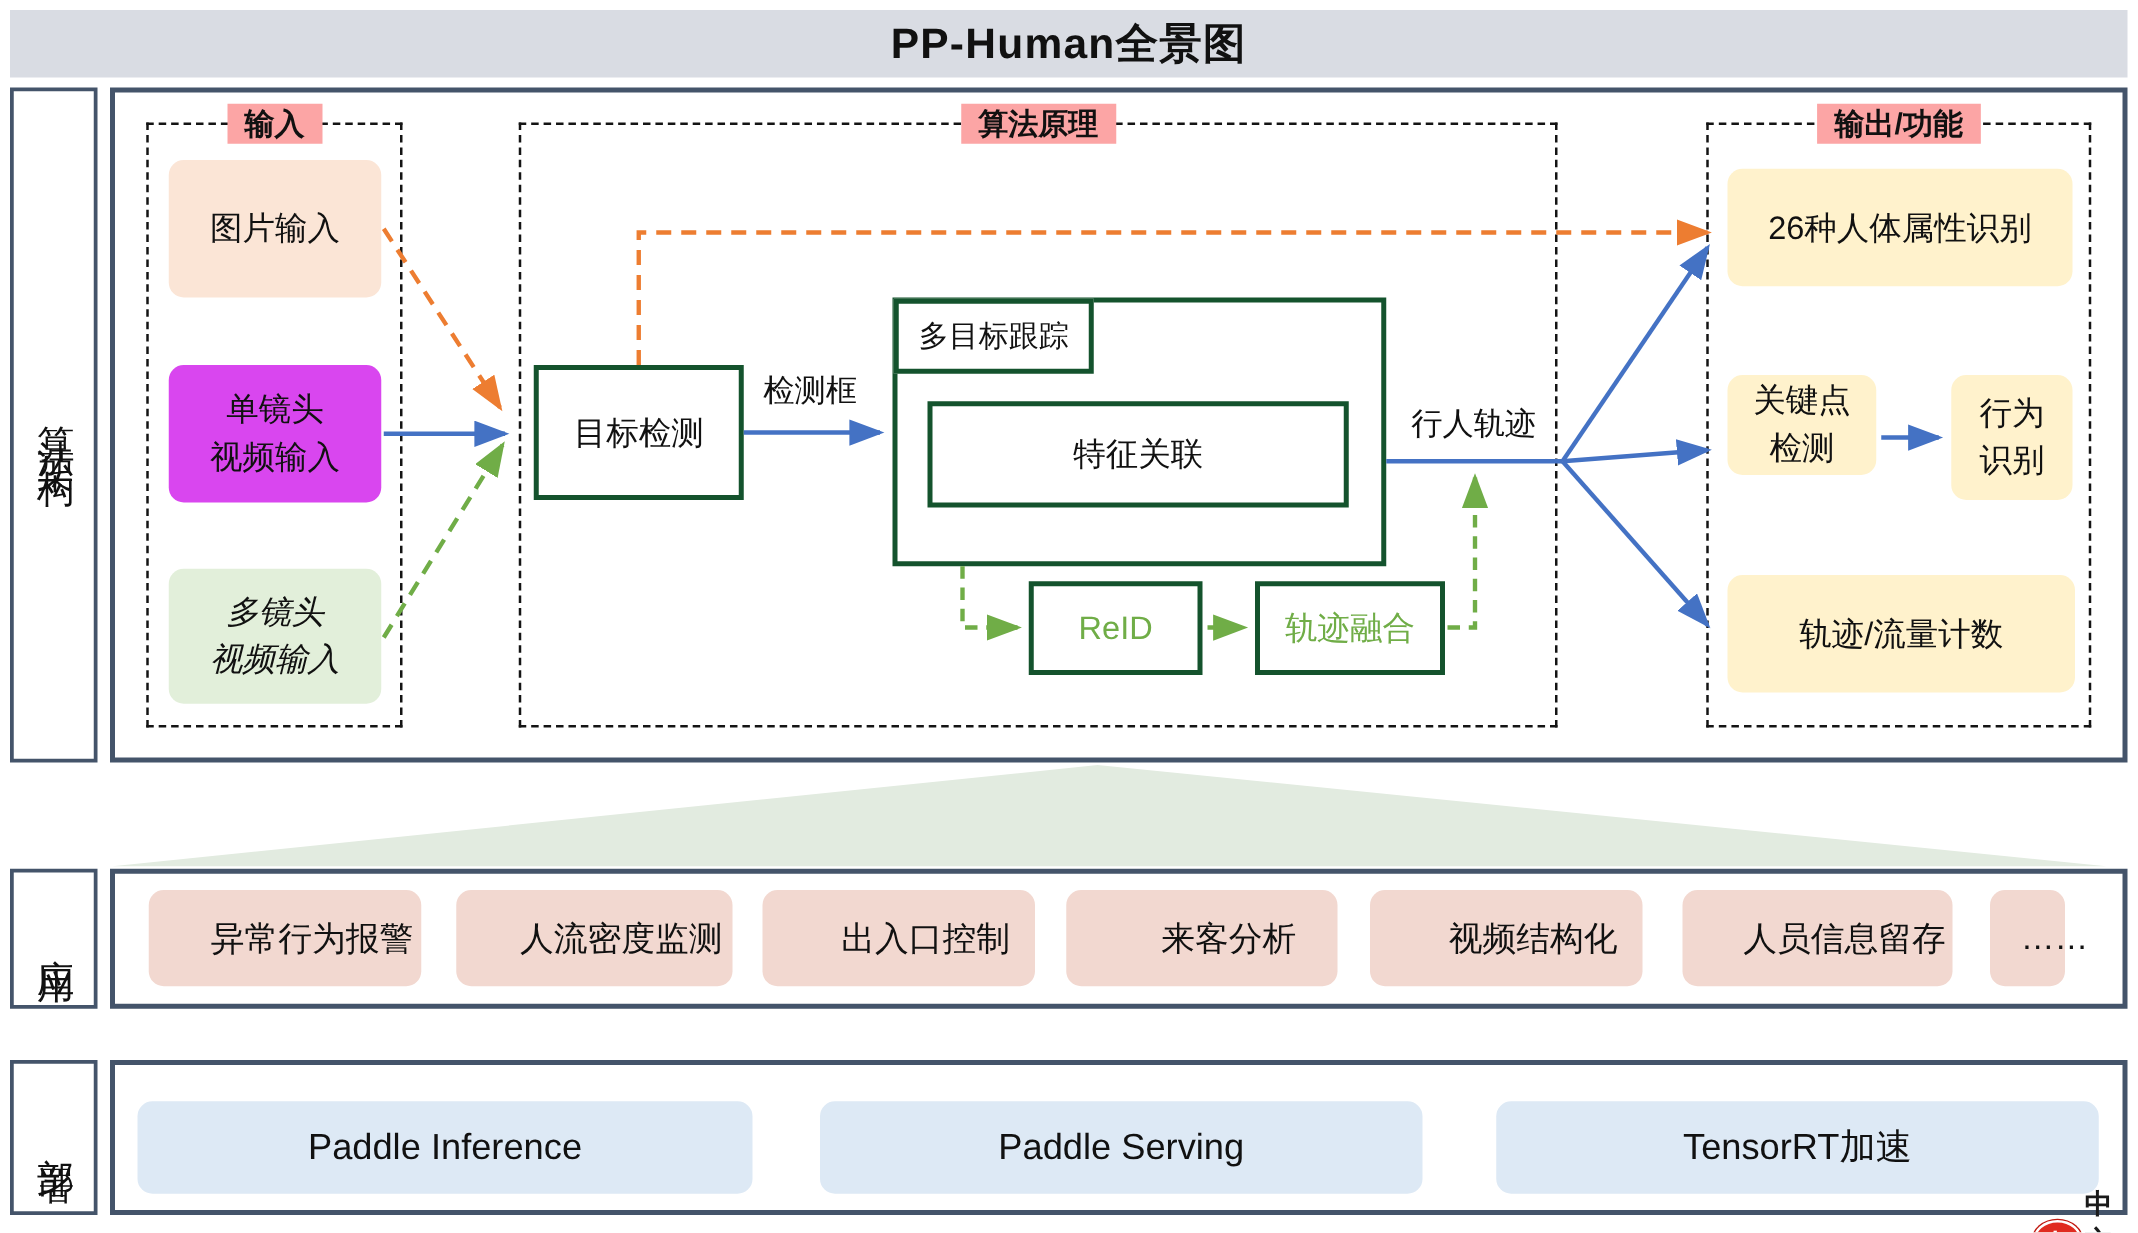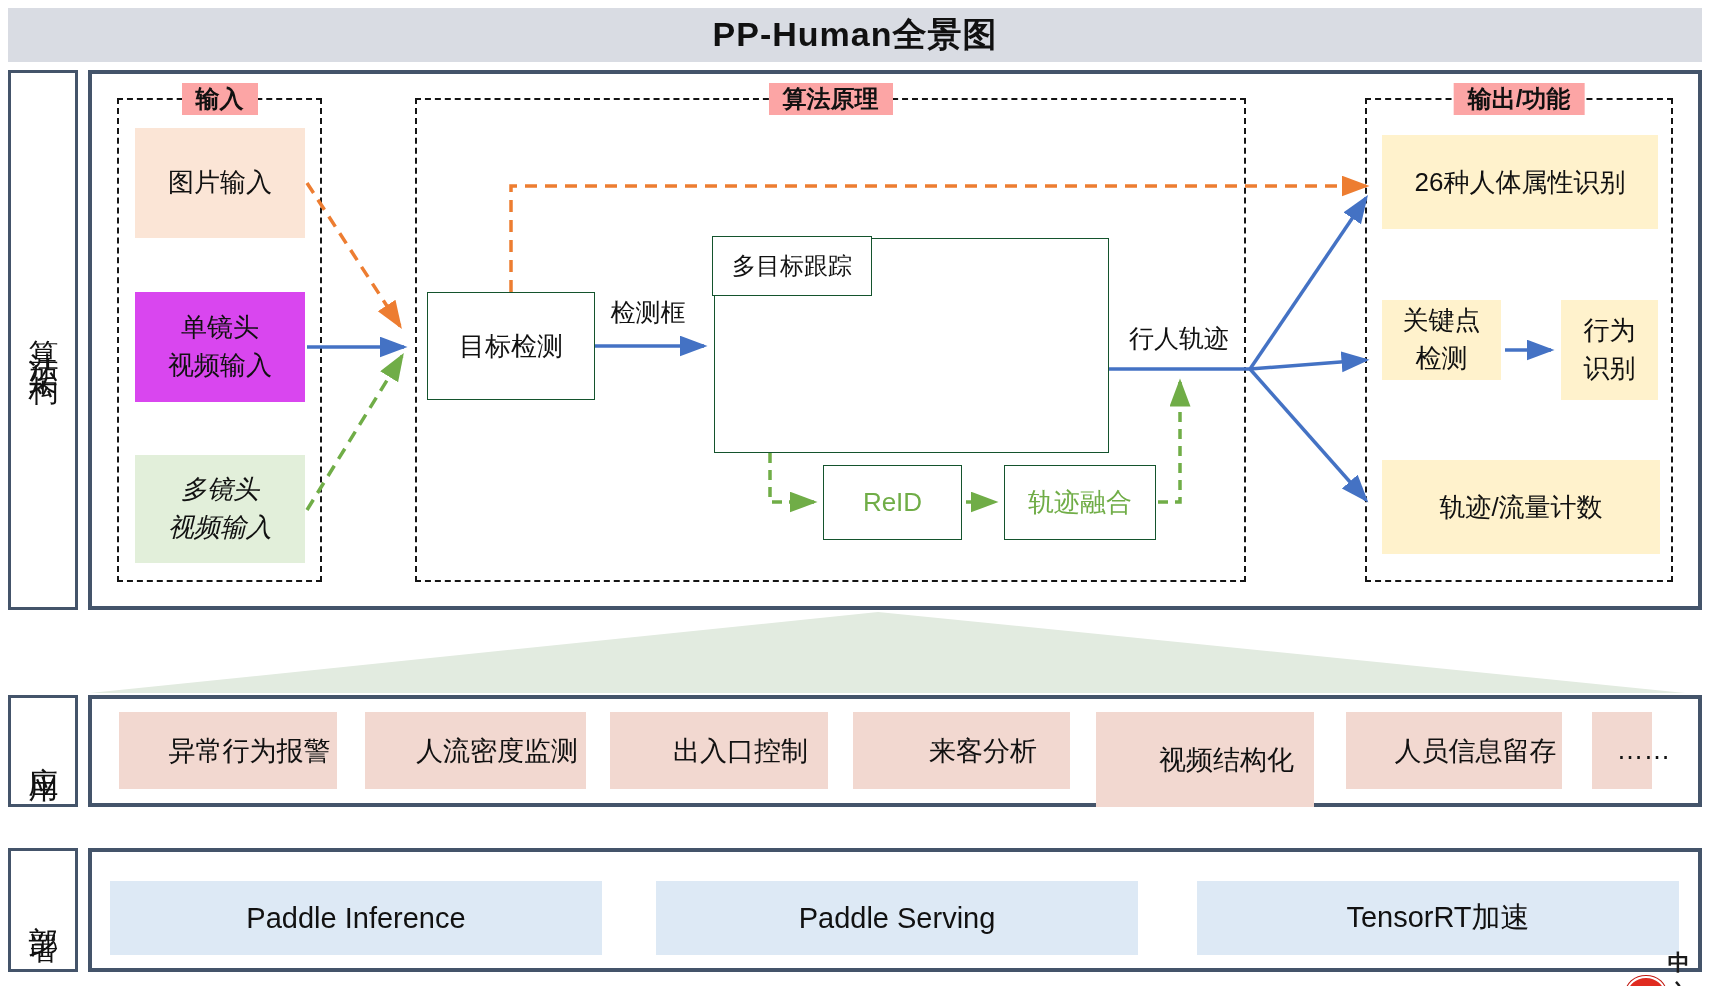--- a/index.html
+++ b/index.html
@@ -17,30 +17,30 @@
   .vlabel{border:3px solid #44546a;background:#fff;}
   .vtext{writing-mode:vertical-rl;text-orientation:upright;font-size:30px;font-weight:500;letter-spacing:12px;}
   .content{border:4px solid #44546a;background:#fff;}
 
   
   .dgroup{border:2px dashed #141414;}
   .gtitle{position:absolute;top:-17px;left:50%;transform:translateX(-50%);
           background:#fca5a5;padding:0 14px;font-size:24px;font-weight:700;white-space:nowrap;}
 
   
-  .fill{font-size:26px;}
+  .fill{font-size:26px;border-radius:12px;}
   .peach{background:#fbe5d6;}
   .lblue{background:#d946ef;}
   .lgreen{background:#e2efda;font-style:italic;}
   .yellow{background:#fff2cc;}
   .pink{background:#f2d8d0;}
   .dblue{background:#dde9f5;}
 
   
-  .node{border:1px solid #14532d;background:#fff;font-size:26px;}
+  .node{border:4px solid #14532d;background:#fff;font-size:26px;}
   .greentext{color:#70ad47;}
 
   .flabel{font-size:25px;font-weight:500;white-space:nowrap;}
 
   .appbox{font-size:27px;padding-left:43px;}
   .depbox{font-size:29px;}
 
   svg.overlay{position:absolute;left:0;top:0;pointer-events:none;}
 
   
@@ -92,20 +92,23 @@
   </div>
 
   <div class="abs flabel" style="left:596px;top:296px;width:104px;text-align:center;z-index:1;">
     <span>检测框</span>
   </div>
 
   <div class="abs node" style="left:714px;top:238px;width:395px;height:215px;z-index:1;">
     <div class="abs node center" style="left:-3px;top:-3px;width:160px;height:60px;font-size:24px;">
       <span>多目标跟踪</span>
     </div>
+    <div class="abs node center" style="left:24px;top:79px;width:337px;height:85px;">
+      <span>特征关联</span>
+    </div>
   </div>
 
   <div class="abs node center greentext" style="left:823px;top:465px;width:139px;height:75px;z-index:1;">
     <span>ReID</span>
   </div>
   <div class="abs node center greentext" style="left:1004px;top:465px;width:152px;height:75px;z-index:1;">
     <span>轨迹融合</span>
   </div>
 
   <div class="abs flabel" style="left:1123px;top:322px;width:112px;text-align:center;z-index:1;">
@@ -140,21 +143,21 @@
   </div>
   <div class="abs fill pink appbox center" style="left:365px;top:712px;width:221px;height:77px;z-index:1;">
     <span>人流密度监测</span>
   </div>
   <div class="abs fill pink appbox center" style="left:610px;top:712px;width:218px;height:77px;z-index:1;">
     <span>出入口控制</span>
   </div>
   <div class="abs fill pink appbox center" style="left:853px;top:712px;width:217px;height:77px;z-index:1;">
     <span>来客分析</span>
   </div>
-  <div class="abs fill pink appbox center" style="left:1096px;top:712px;width:218px;height:95px;z-index:1;">
+  <div class="abs fill pink appbox center" style="left:1096px;top:712px;width:218px;height:77px;z-index:1;">
     <span>视频结构化</span>
   </div>
   <div class="abs fill pink appbox center" style="left:1346px;top:712px;width:216px;height:77px;z-index:1;">
     <span>人员信息留存</span>
   </div>
   <div class="abs fill pink appbox center" style="left:1592px;top:712px;width:60px;height:77px;z-index:1;">
     <span>……</span>
   </div>
 
   <div class="abs vlabel center" style="left:8px;top:848px;width:70px;height:124px;z-index:1;">

